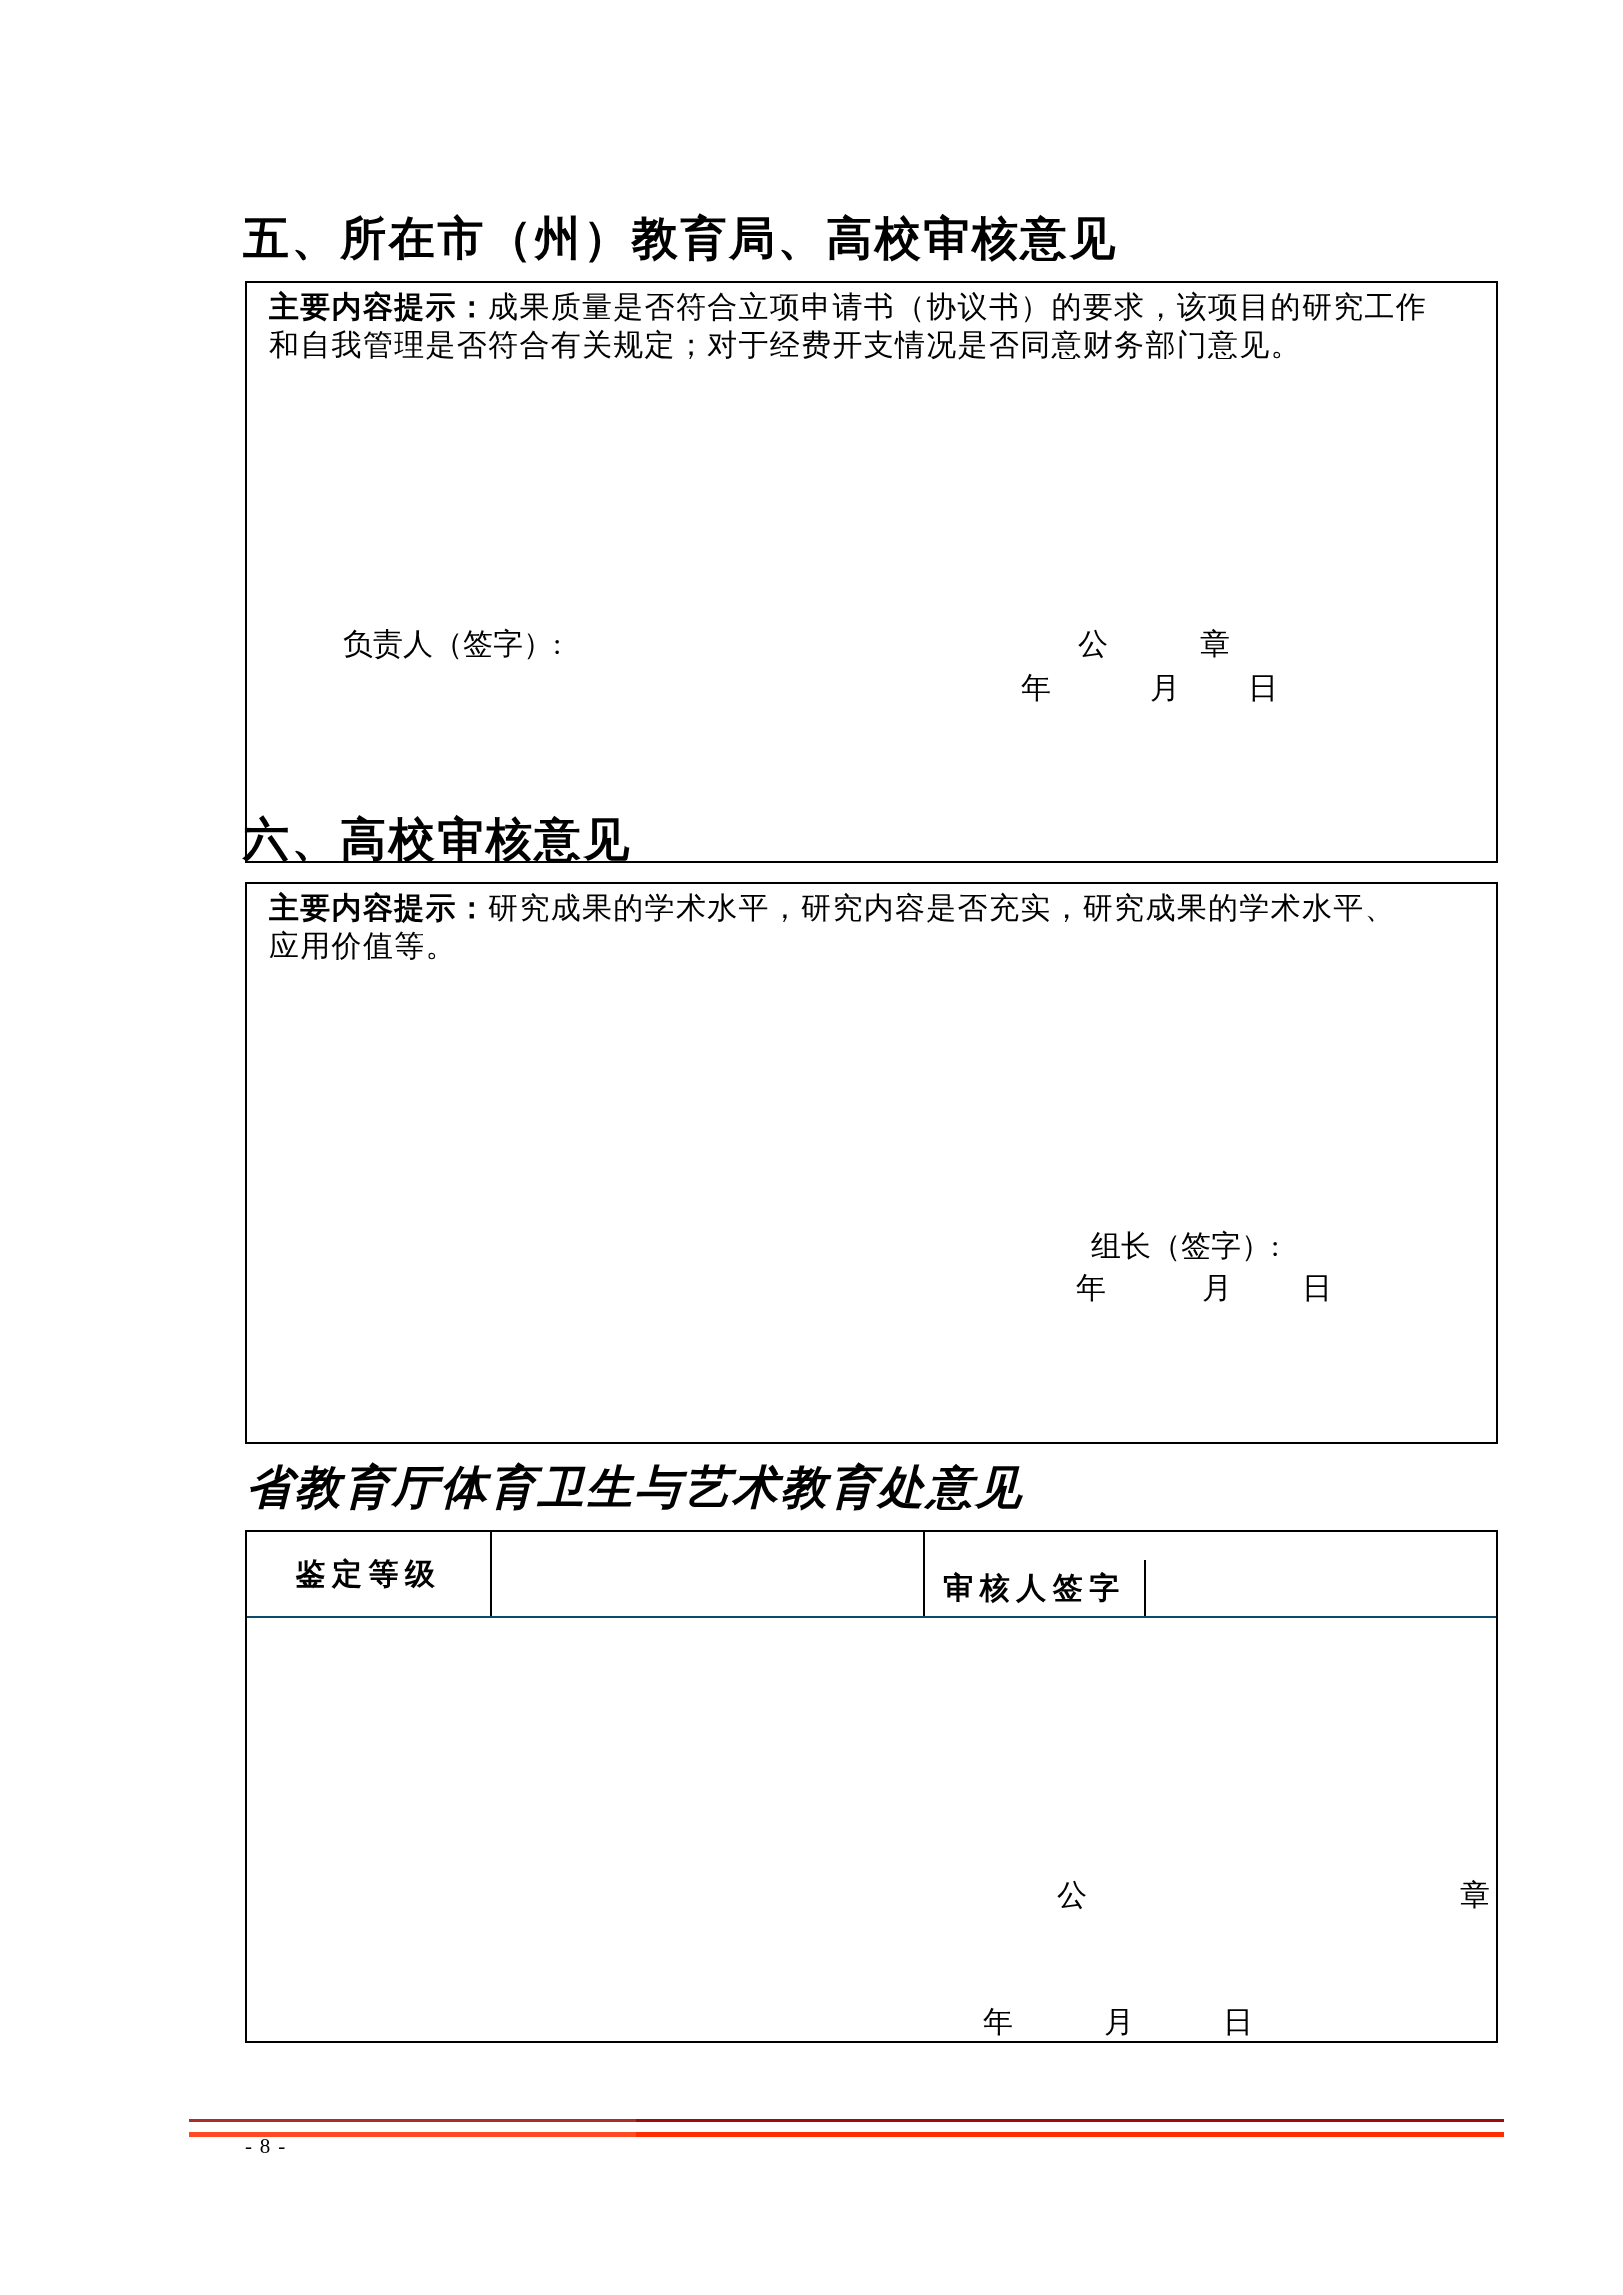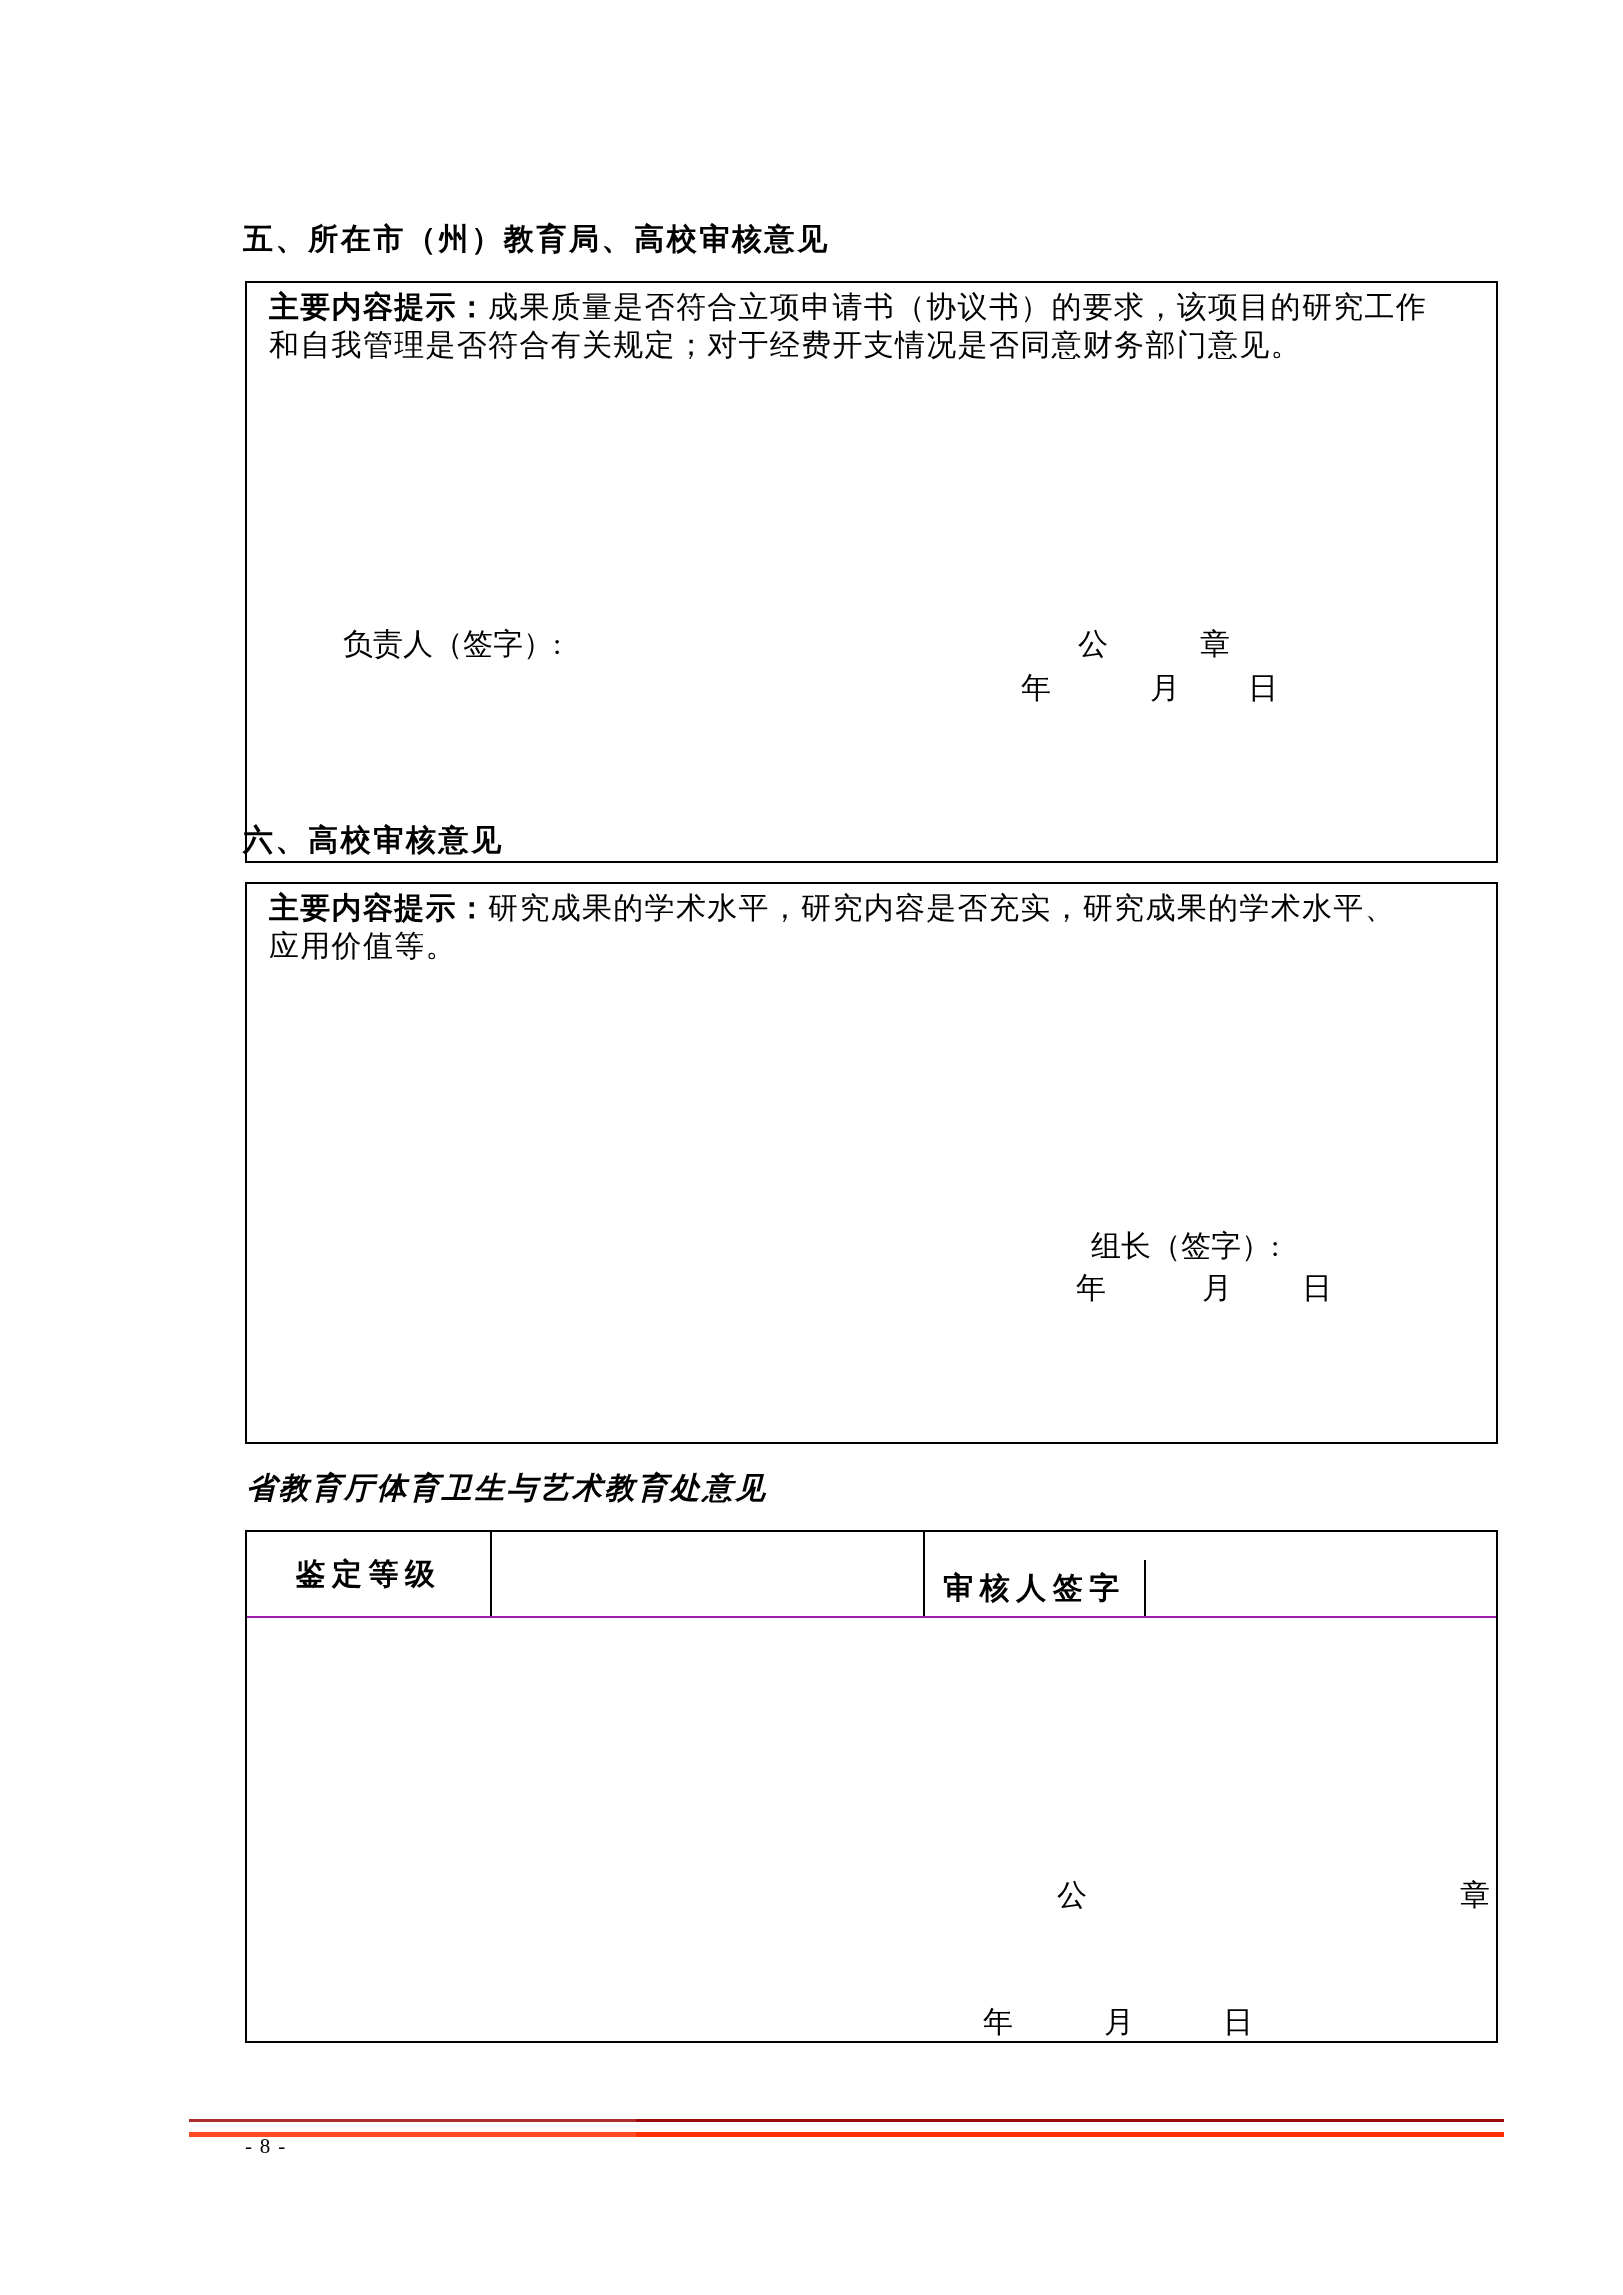--- a/index.html
+++ b/index.html
@@ -8,21 +8,21 @@
     width:1623px;height:2295px;
     background:#ffffff;
     color:#000;
     font-family:"Liberation Serif", serif;
     overflow:hidden;
   }
   .abs{position:absolute;}
   .sec-title{
     font-family:"Liberation Sans", sans-serif;
     font-weight:700;
-    font-size:30px;
+    font-size:46px;
     line-height:47px;
     letter-spacing:2.6px;
     white-space:nowrap;
   }
   .opinion-box{
     border:2.6px solid #000;
     box-sizing:border-box;
     background:#fff;
   }
   .hint{
@@ -43,21 +43,21 @@
   .seal-row span{font-size:30px;line-height:33px;}
   
   .grade-table{
     border:2.6px solid #000;
     box-sizing:border-box;
     background:#fff;
   }
   .grade-header{
     position:absolute;left:0;top:0;right:0;height:84px;
     display:flex;
-    border-bottom:2px solid #a21caf;
+    border-bottom:2px solid #0c4a6e;
     box-sizing:content-box;
   }
   .g-cell{
     box-sizing:border-box;
     display:flex;align-items:center;justify-content:center;
     font-family:"Liberation Sans", sans-serif;
     font-weight:600;
     font-size:30px;
     letter-spacing:6.5px;
   }

